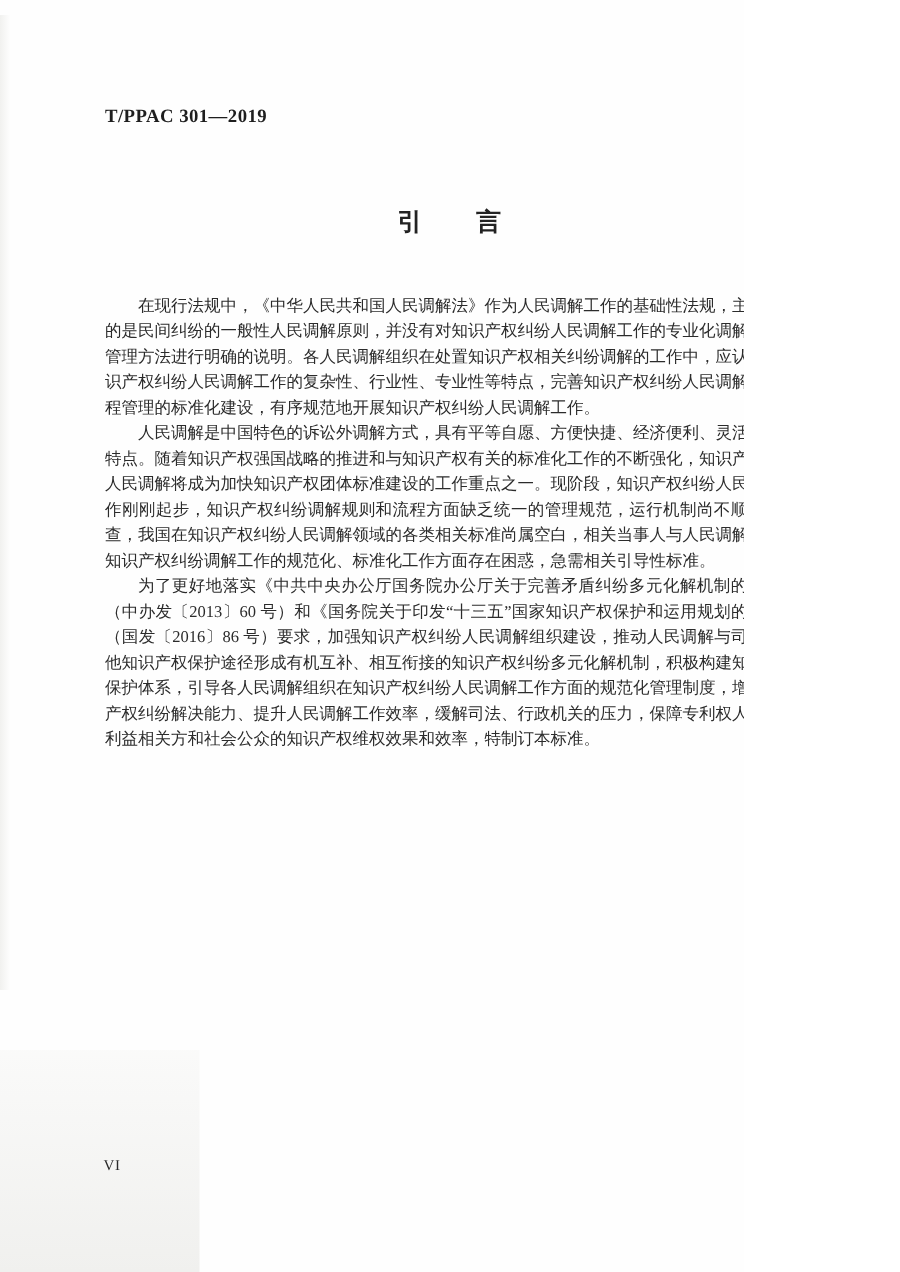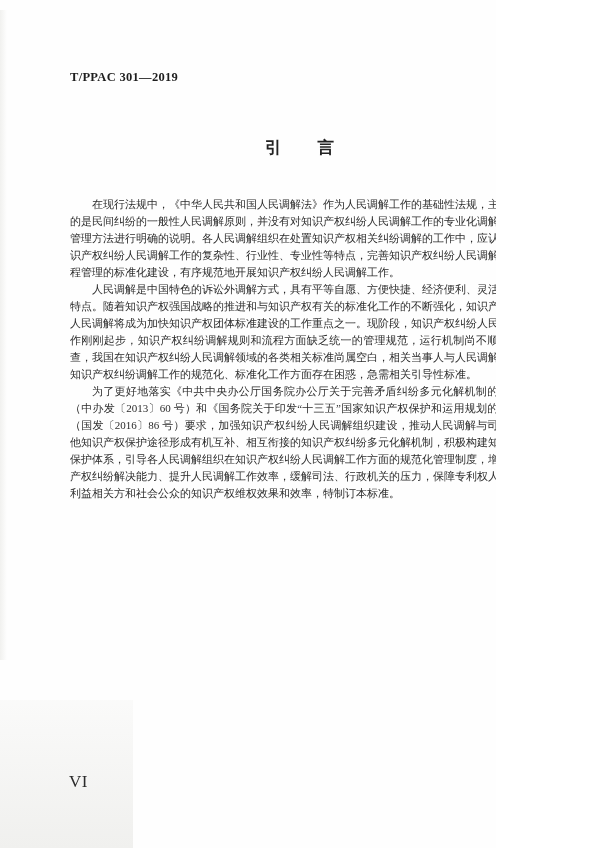--- a/index.html
+++ b/index.html
@@ -70,21 +70,21 @@
     color: #2b2b2b;
   }
   .doc-body p {
     margin: 0;
     text-indent: 2em;
   }
   .page-number {
     position: absolute;
     left: 69px;
     top: 772px;
-    font-size: 17px;
+    font-size: 10px;
     letter-spacing: 0.5px;
     color: #2b2b2b;
   }
 </style>
 </head>
 <body>
 
 <div class="page">
 
   <div class="scan-shade shade-left"></div>

